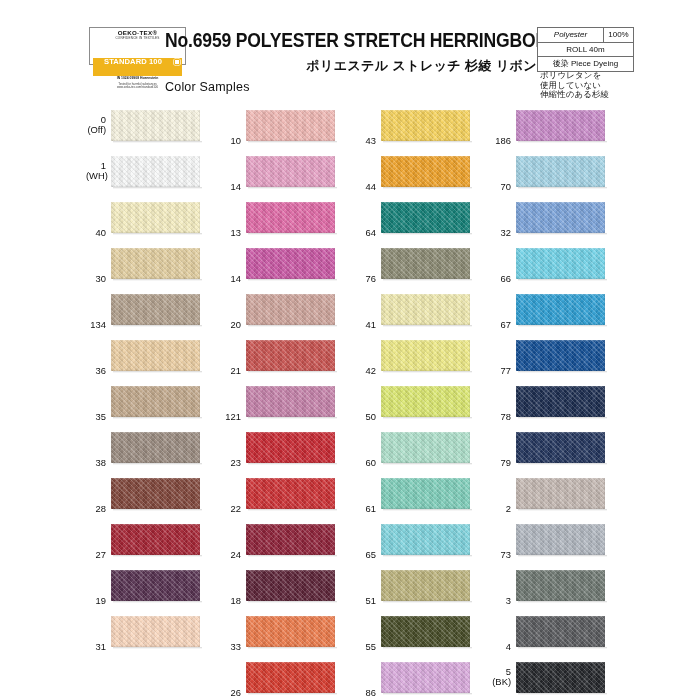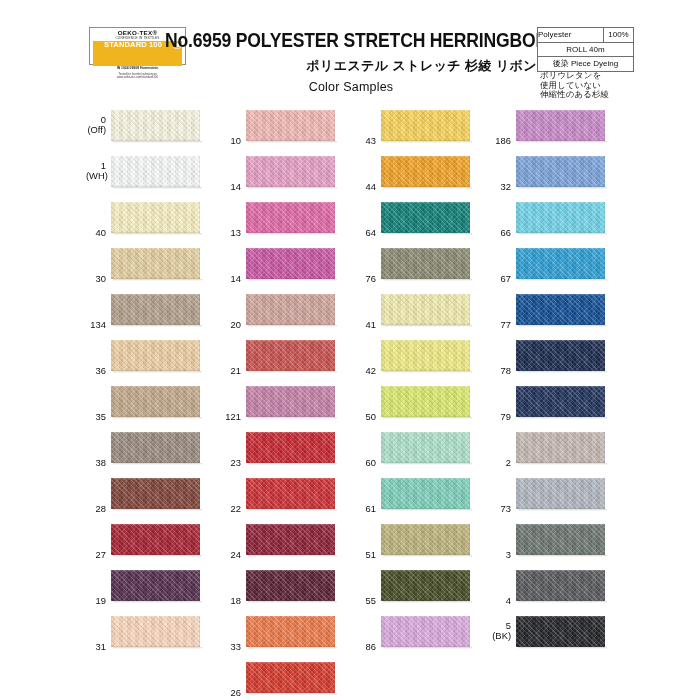--- a/index.html
+++ b/index.html
@@ -32,23 +32,23 @@
     border: 1px solid #8c8c8c;
     background: #fff;
     box-sizing: border-box;
     padding: 2px 3px 0 3px;
     text-align: center;
     line-height: 1;
   }
   .oeko-l1 { font-size: 6.2px; letter-spacing: .3px; color:#111; font-weight: 600; }
   .oeko-l2 { font-size: 3.1px; color:#333; letter-spacing:.2px; margin-top:.5px;}
   .oeko-bar {
-    margin-top: 1px;
+    margin-top: 18px;
     background: #f0b41c;
-    height: 25px;
+    height: 18px;
     position: relative;
   }
   .oeko-std {
     font-size: 7.6px; font-weight: 700; color: #fff;
     line-height: 8.5px; letter-spacing: .1px;
     padding-right: 9px;
   }
   .oeko-sun {
     position: absolute; right: 1px; top: 0.4px;
     width: 7.6px; height: 7.6px;
@@ -80,21 +80,21 @@
     font-size: 13px;
     font-weight: 700;
     color: #111;
     letter-spacing: .4px;
     white-space: nowrap;
   }
   #title-sub {
     position: absolute;
     left: 165px; top: 80px;
     width: 372px;
-    text-align: center;
+    text-align: left;
     font-size: 12.5px;
     color: #111;
     letter-spacing: .2px;
   }
 
   
   #spec {
     position: absolute;
     left: 537px; top: 27px;
     width: 97px;
@@ -104,21 +104,21 @@
     background: #fff;
   }
   .spec-row {
     display: flex;
     border-bottom: 1px solid #6e6e6e;
     height: 13.5px;
     align-items: center;
     font-size: 8px;
     color: #111;
   }
-  .spec-c1 { flex: 1 1 auto; text-align: left; }
+  .spec-c1 { flex: 1 1 auto; text-align: center; font-style: italic; }
   .spec-c2 {
     flex: 0 0 29px; text-align: center;
     border-left: 1px solid #6e6e6e;
     align-self: stretch; line-height: 13.5px;
   }
   .spec-full { width:100%; text-align:center; }
   #spec-note {
     position: absolute;
     left: 540px; top: 71px;
     font-size: 8.4px;
@@ -540,20 +540,29 @@
         <div class="cell-label lbl-1">
           <span class="lbl-num">61</span>
         </div>
         <div class="sw-wrap">
           <div class="sw" style="background-color: rgb(127, 207, 187);"></div>
           <div class="sw-shadow"></div>
         </div>
       </div>
       <div class="cell">
         <div class="cell-label lbl-1">
+          <span class="lbl-num">65</span>
+        </div>
+        <div class="sw-wrap">
+          <div class="sw" style="background-color: rgb(127, 212, 222);"></div>
+          <div class="sw-shadow"></div>
+        </div>
+      </div>
+      <div class="cell">
+        <div class="cell-label lbl-1">
           <span class="lbl-num">51</span>
         </div>
         <div class="sw-wrap">
           <div class="sw" style="background-color: rgb(188, 179, 124);"></div>
           <div class="sw-shadow"></div>
         </div>
       </div>
       <div class="cell">
         <div class="cell-label lbl-1">
           <span class="lbl-num">55</span>
@@ -573,20 +582,29 @@
         </div>
       </div>
     </div>
     <div class="col col-3">
       <div class="cell">
         <div class="cell-label lbl-1">
           <span class="lbl-num">186</span>
         </div>
         <div class="sw-wrap">
           <div class="sw" style="background-color: rgb(200, 138, 200);"></div>
+          <div class="sw-shadow"></div>
+        </div>
+      </div>
+      <div class="cell">
+        <div class="cell-label lbl-1">
+          <span class="lbl-num">70</span>
+        </div>
+        <div class="sw-wrap">
+          <div class="sw" style="background-color: rgb(164, 212, 230);"></div>
           <div class="sw-shadow"></div>
         </div>
       </div>
       <div class="cell">
         <div class="cell-label lbl-1">
           <span class="lbl-num">32</span>
         </div>
         <div class="sw-wrap">
           <div class="sw" style="background-color: rgb(123, 163, 218);"></div>
           <div class="sw-shadow"></div>

